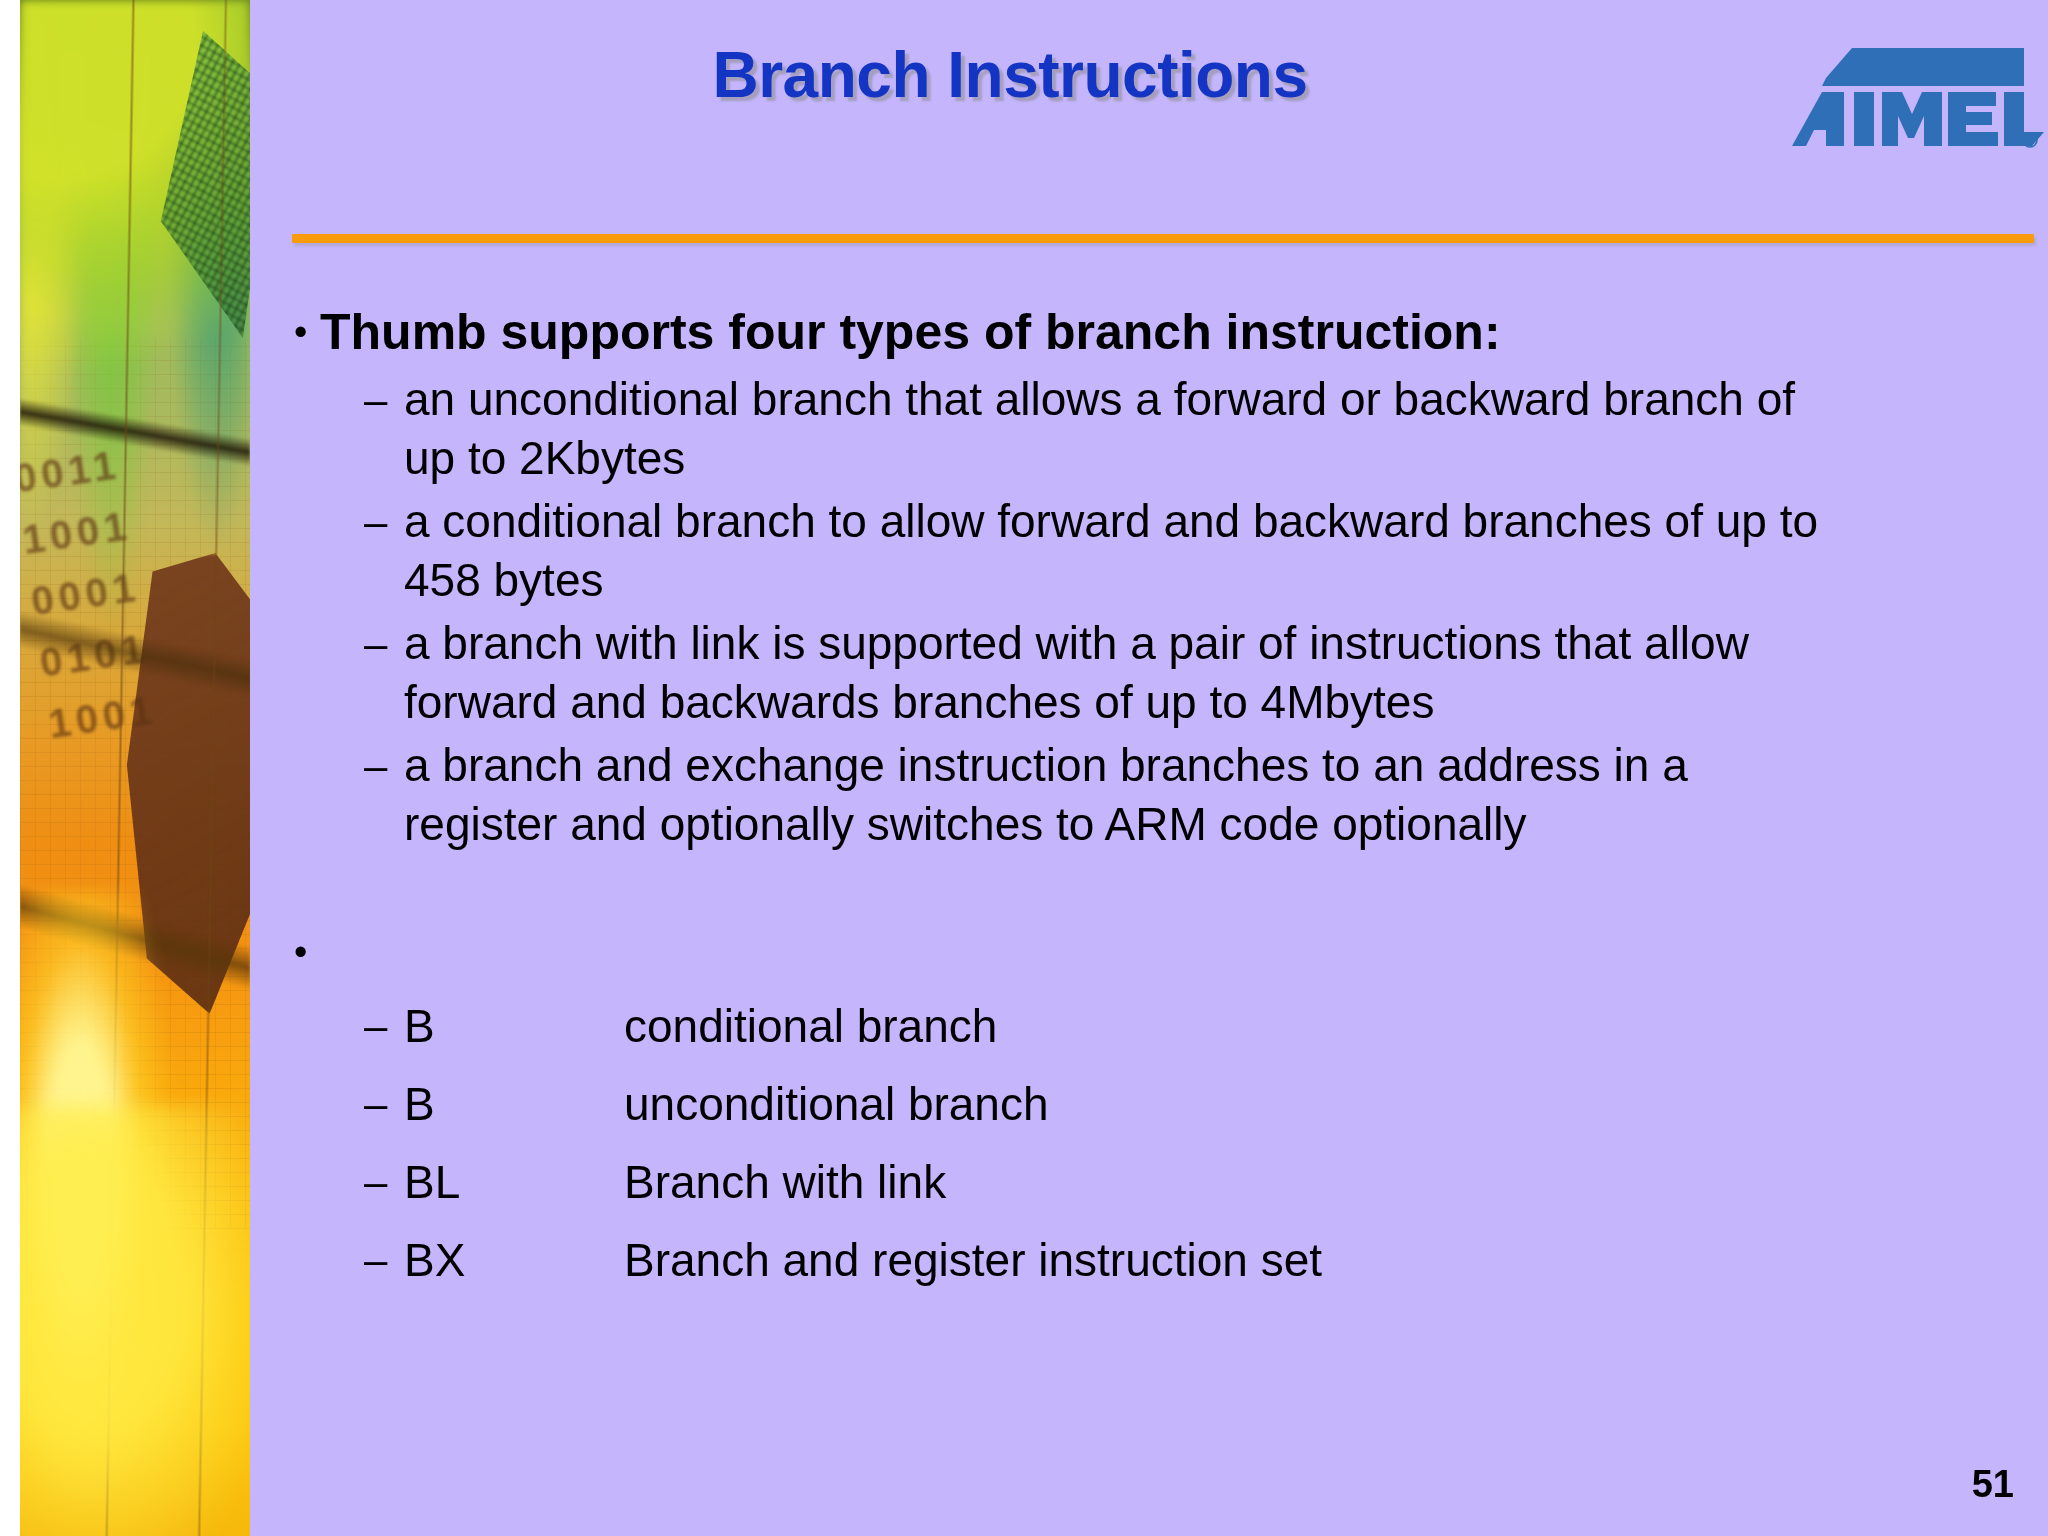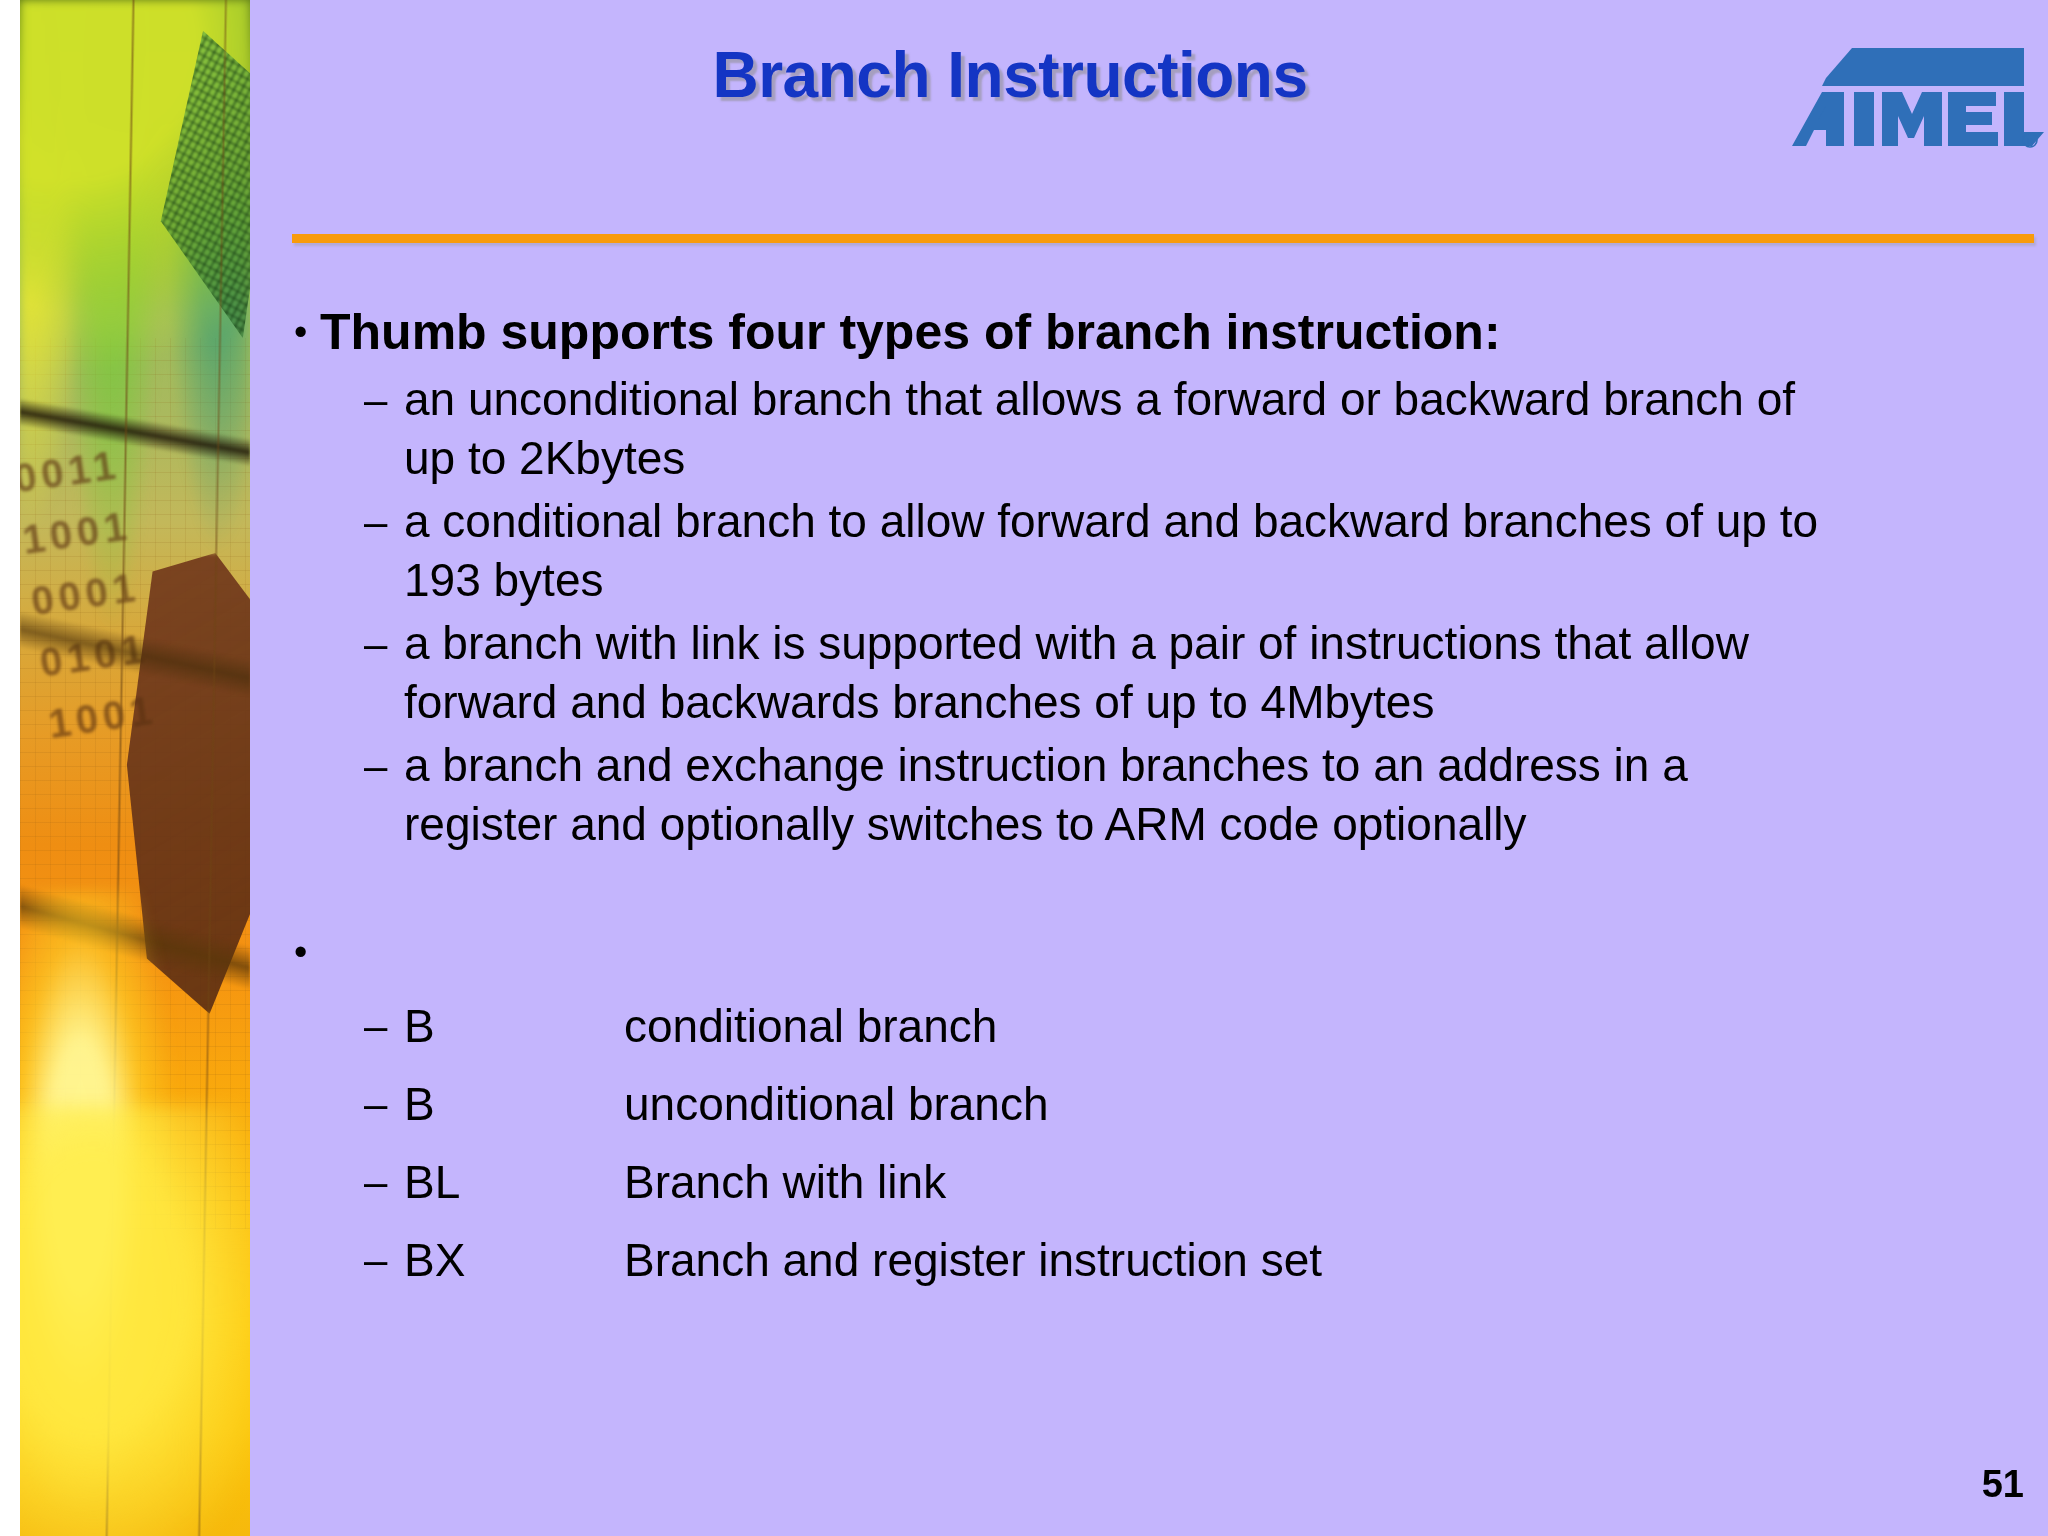--- a/index.html
+++ b/index.html
@@ -261,21 +261,21 @@
   .instr .desc {
     font-family: "Liberation Sans Narrow", "Liberation Sans", sans-serif;
     font-stretch: condensed;
     font-size: 46px;
     line-height: 72px;
     color: #000;
   }
 
   .page-number {
     position: absolute;
-    right: 44px;
+    right: 54px;
     bottom: 30px;
     font-size: 38px;
     font-weight: bold;
     color: #000;
   }
 </style>
 </head>
 <body>
 
 <div id="slide">
@@ -333,21 +333,21 @@
       <span class="mark">•</span>
       <span class="txt">Thumb supports four types of branch instruction:</span>
     </div>
 
     <div class="l2">
       <span class="mark">–</span>
       <span class="txt">an unconditional branch that allows a forward or backward branch of up to 2Kbytes</span>
     </div>
     <div class="l2">
       <span class="mark">–</span>
-      <span class="txt">a conditional branch to allow forward and backward branches of up to 193 bytes</span>
+      <span class="txt">a conditional branch to allow forward and backward branches of up to 458 bytes</span>
     </div>
     <div class="l2">
       <span class="mark">–</span>
       <span class="txt">a branch with link is supported with a pair of instructions that allow forward and backwards branches of up to 4Mbytes</span>
     </div>
     <div class="l2">
       <span class="mark">–</span>
       <span class="txt">a branch and exchange instruction branches to an address in a register and optionally switches to ARM code optionally</span>
     </div>
 

